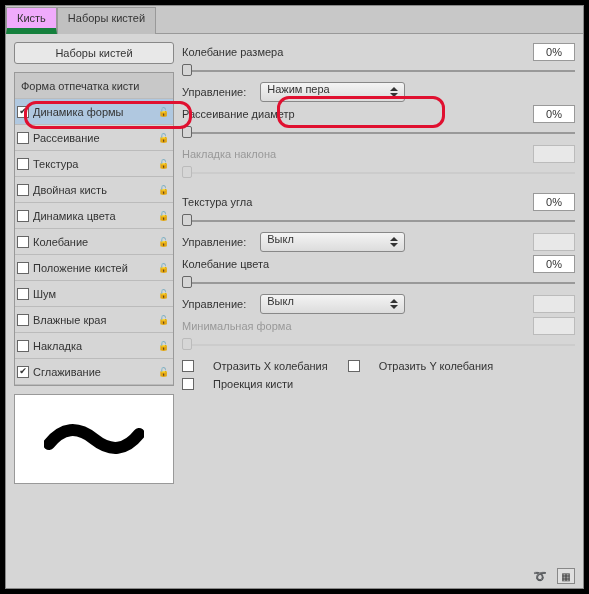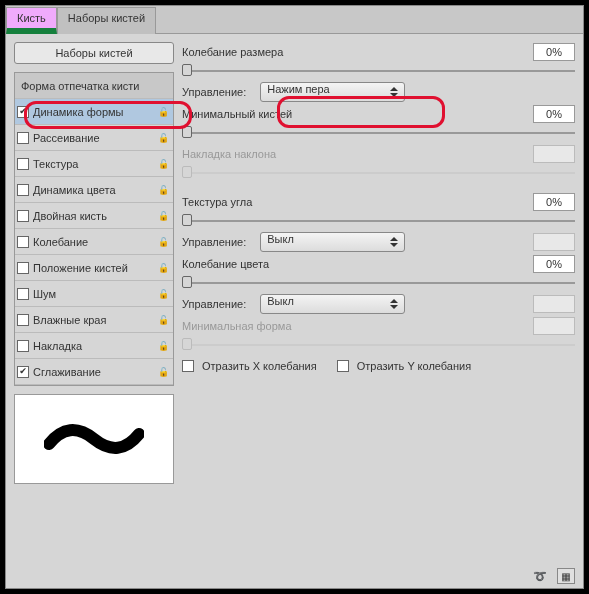--- a/index.html
+++ b/index.html
@@ -33,21 +33,21 @@
 .pct.dim{border-color:#bbb;background:#e8e8e8}
 .slider{height:14px;position:relative;margin-bottom:2px}
 .slider::before{content:"";position:absolute;left:0;right:0;top:6px;height:2px;background:#999}
 .thumb{position:absolute;top:0;width:10px;height:12px;background:#d6d6d6;border:1px solid #666;border-radius:2px}
 .slider.dim::before{background:#ccc}
 .slider.dim .thumb{border-color:#bbb}
 .sel-dd{height:20px;border:1px solid #888;background:linear-gradient(#f4f4f4,#dcdcdc);border-radius:3px;display:flex;padding:0 6px;position:relative;flex:1;max-width:145px}
 .sel-dd::after{content:"";position:absolute;right:6px;top:4px;width:0;height:0;border-left:4px solid transparent;border-right:4px solid transparent;border-bottom:4px solid #333}
 .sel-dd::before{content:"";position:absolute;right:6px;bottom:4px;width:0;height:0;border-left:4px solid transparent;border-right:4px solid transparent;border-top:4px solid #333}
 .flip-row{display:flex;gap:20px;margin-top:4px}
-.flip-item{display:flex;align-items:flex-end;gap:4px}
+.flip-item{display:flex;align-items:flex-end;gap:15px}
 .footer{position:absolute;bottom:4px;right:8px;display:flex;gap:10px;align-items:center}
 .ficon{width:18px;height:16px;border:1px solid #888;background:#e0e0e0;display:flex;align-items:center;justify-content:center;font-size:10px}
 </style>
 </head>
 <body>
 
 <div class="panel">
  <div class="tabbar">
   <div class="tab active">Кисть</div>
   <div class="tab">Наборы кистей</div>
@@ -67,26 +67,26 @@
             <span>Рассеивание</span>
             <span class="lock"></span>
           </div>
     <div class="li">
             <span class="cb"></span>
             <span>Текстура</span>
             <span class="lock"></span>
           </div>
     <div class="li">
             <span class="cb"></span>
+            <span>Двойная кисть</span>
+            <span class="lock"></span>
+          </div>
+    <div class="li">
+            <span class="cb"></span>
             <span>Динамика цвета</span>
-            <span class="lock"></span>
-          </div>
-    <div class="li">
-            <span class="cb"></span>
-            <span>Двойная кисть</span>
             <span class="lock"></span>
           </div>
     <div class="li">
             <span class="cb"></span>
             <span>Колебание</span>
             <span class="lock"></span>
           </div>
     <div class="li">
             <span class="cb"></span>
             <span>Положение кистей</span>
@@ -130,21 +130,21 @@
         </div>
 
    <div class="row">
           <span class="lbl">Управление:</span>
           <div class="sel-dd">
             <span>Нажим пера</span>
           </div>
         </div>
 
    <div class="row">
-          <span class="lbl">Минимальный кистей</span>
+          <span class="lbl">Рассеивание диаметр</span>
           <span class="pct">0%</span>
         </div>
    <div class="slider">
           <div class="thumb" style="left:0"></div>
         </div>
 
    <div class="row">
           <span class="lbl dim">Накладка наклона</span>
           <span class="pct dim"></span>
         </div>
@@ -194,20 +194,26 @@
         </div>
 
    <div class="flip-row">
     <div class="flip-item">
             <span class="cb"></span>
             <span>Отразить X колебания</span>
           </div>
     <div class="flip-item">
             <span class="cb"></span>
             <span>Отразить Y колебания</span>
+          </div>
+   </div>
+   <div class="flip-row">
+    <div class="flip-item">
+            <span class="cb"></span>
+            <span>Проекция кисти</span>
           </div>
    </div>
   </div>
  </div>
 
  <div class="hl hl1"></div>
  <div class="hl hl2"></div>
 
  <div class="footer">
   <span style="color:#888">➰</span>

